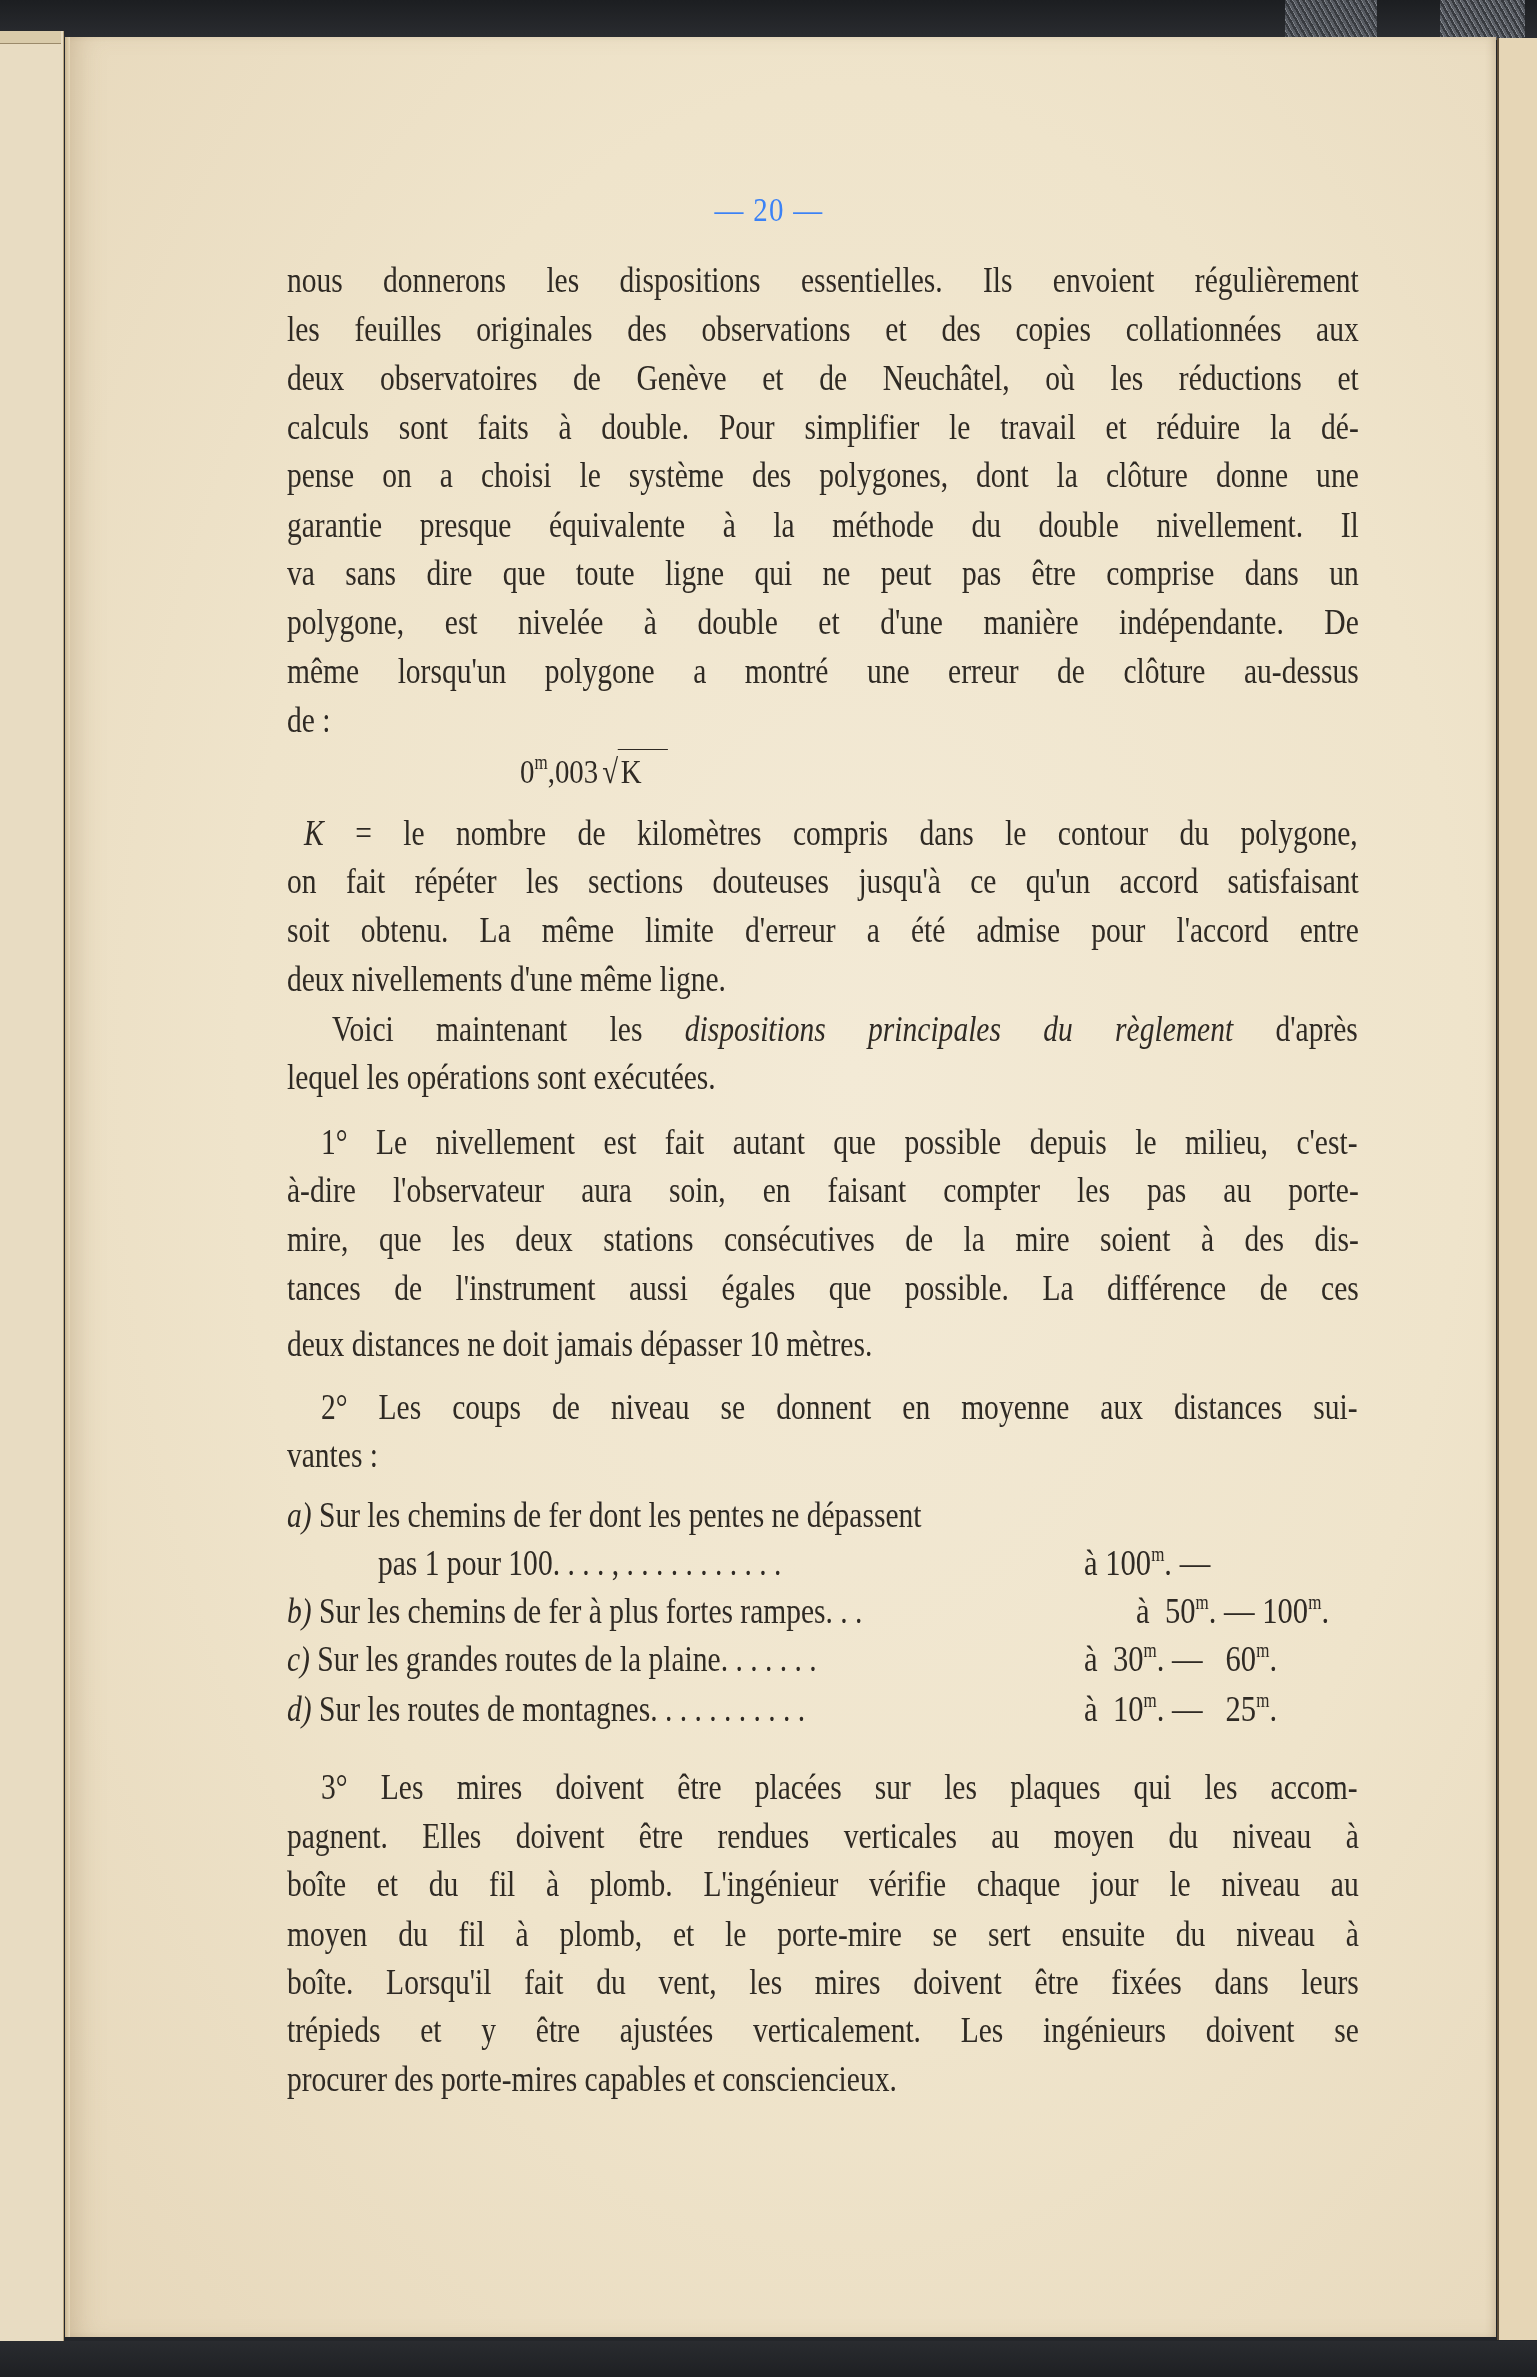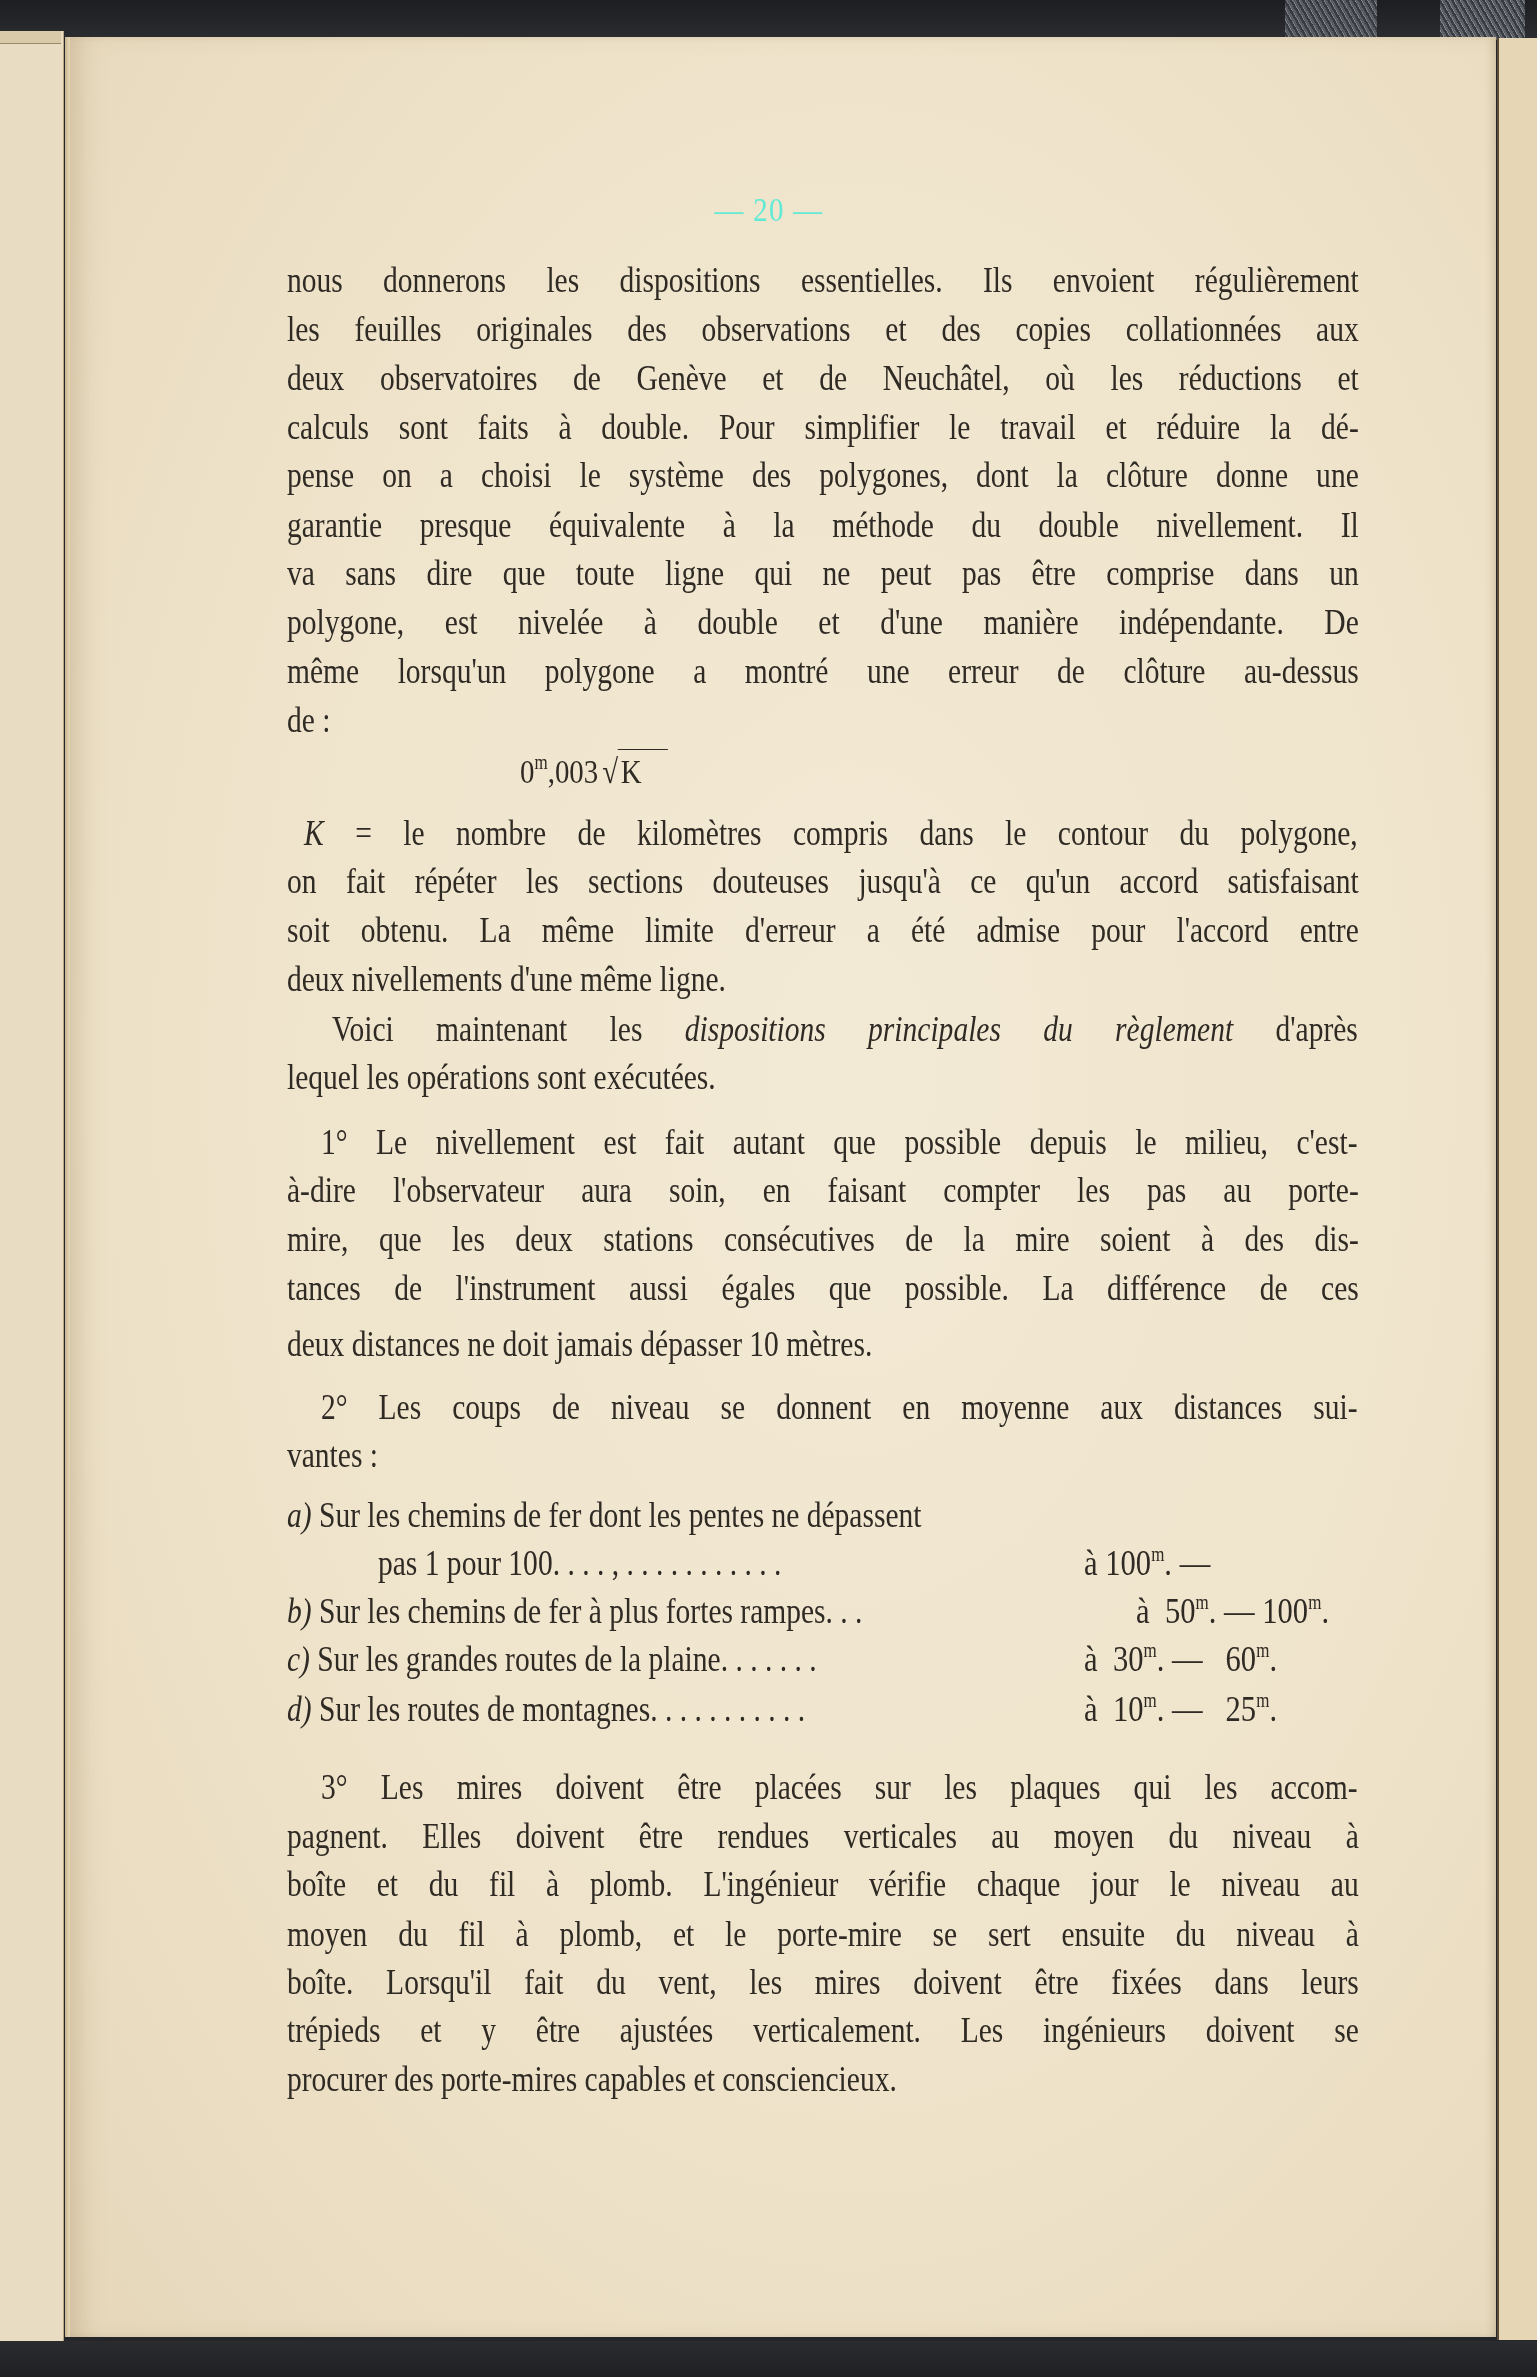--- a/index.html
+++ b/index.html
@@ -10,21 +10,21 @@
   .band-bottom { position:absolute; left:0; top:2341px; width:1537px; height:37px; background:linear-gradient(180deg,#2a2c30,#1d1f22); }
   .under-left { position:absolute; left:0; top:31px; width:63px; height:2314px; background:#e8dcc2; border-right:0.8px solid #b9a682; }
   .under-left .strip { position:absolute; left:0; top:0; width:61px; height:12.3px; background:#d9cbaa; border-bottom:1.5px solid #9b8a6a; }
   .under-right { position:absolute; left:1497px; top:38px; width:40px; height:2302px; background:#e6d6b6; border-left:2.3px solid #5a4a36; }
   .page { position:absolute; left:65px; top:37px; width:1431px; height:2300px;
     background:
       radial-gradient(ellipse at 55% 45%, #f3ead6 0%, #efe4cb 55%, #e6d7ba 100%);
     box-shadow: inset 23px 0 31px -15.4px rgba(140,110,70,.35), inset -6.1px 0 9.2px -4.6px rgba(120,95,60,.3);
   }
   .page::before { content:""; position:absolute; left:0; top:0; width:4.6px; height:100%; background:linear-gradient(90deg,#c8b48f,#e6d8ba); }
-  .pn { position:absolute; left:0; width:1537px; text-align:center; top:191px; font-size:34px; color:#5eead4; }
+  .pn { position:absolute; left:0; width:1537px; text-align:center; top:191px; font-size:34px; color:#3b82f6; }
   .pn span { display:inline-block; transform:scaleX(.85); letter-spacing:1.5px; }
   .row { position:absolute; left:287px; width:1307px; transform:scaleX(0.82); transform-origin:0 0; }
   .row.full .t { width:1307px; }
   .t { display:inline-block; white-space:nowrap; font-size:36px; color:#2f2a24; line-height:1; }
   .full .t { text-align:justify; text-align-last:justify; white-space:normal; }
   sup { font-size:20px; vertical-align:14px; }
   .formula { position:absolute; left:520px; top:749px; font-size:34px; color:#2f2a24; transform:scaleX(.85); transform-origin:0 0; white-space:nowrap; }
   .formula .rad { display:inline-block; margin-left:4.6px; }
   .formula .over { display:inline-block; border-top:1.5px solid #2f2a24; padding:3.1px 31px 0 3.1px; }
   .leaders { position:absolute; white-space:nowrap; font-size:36px; color:#2f2a24; }

